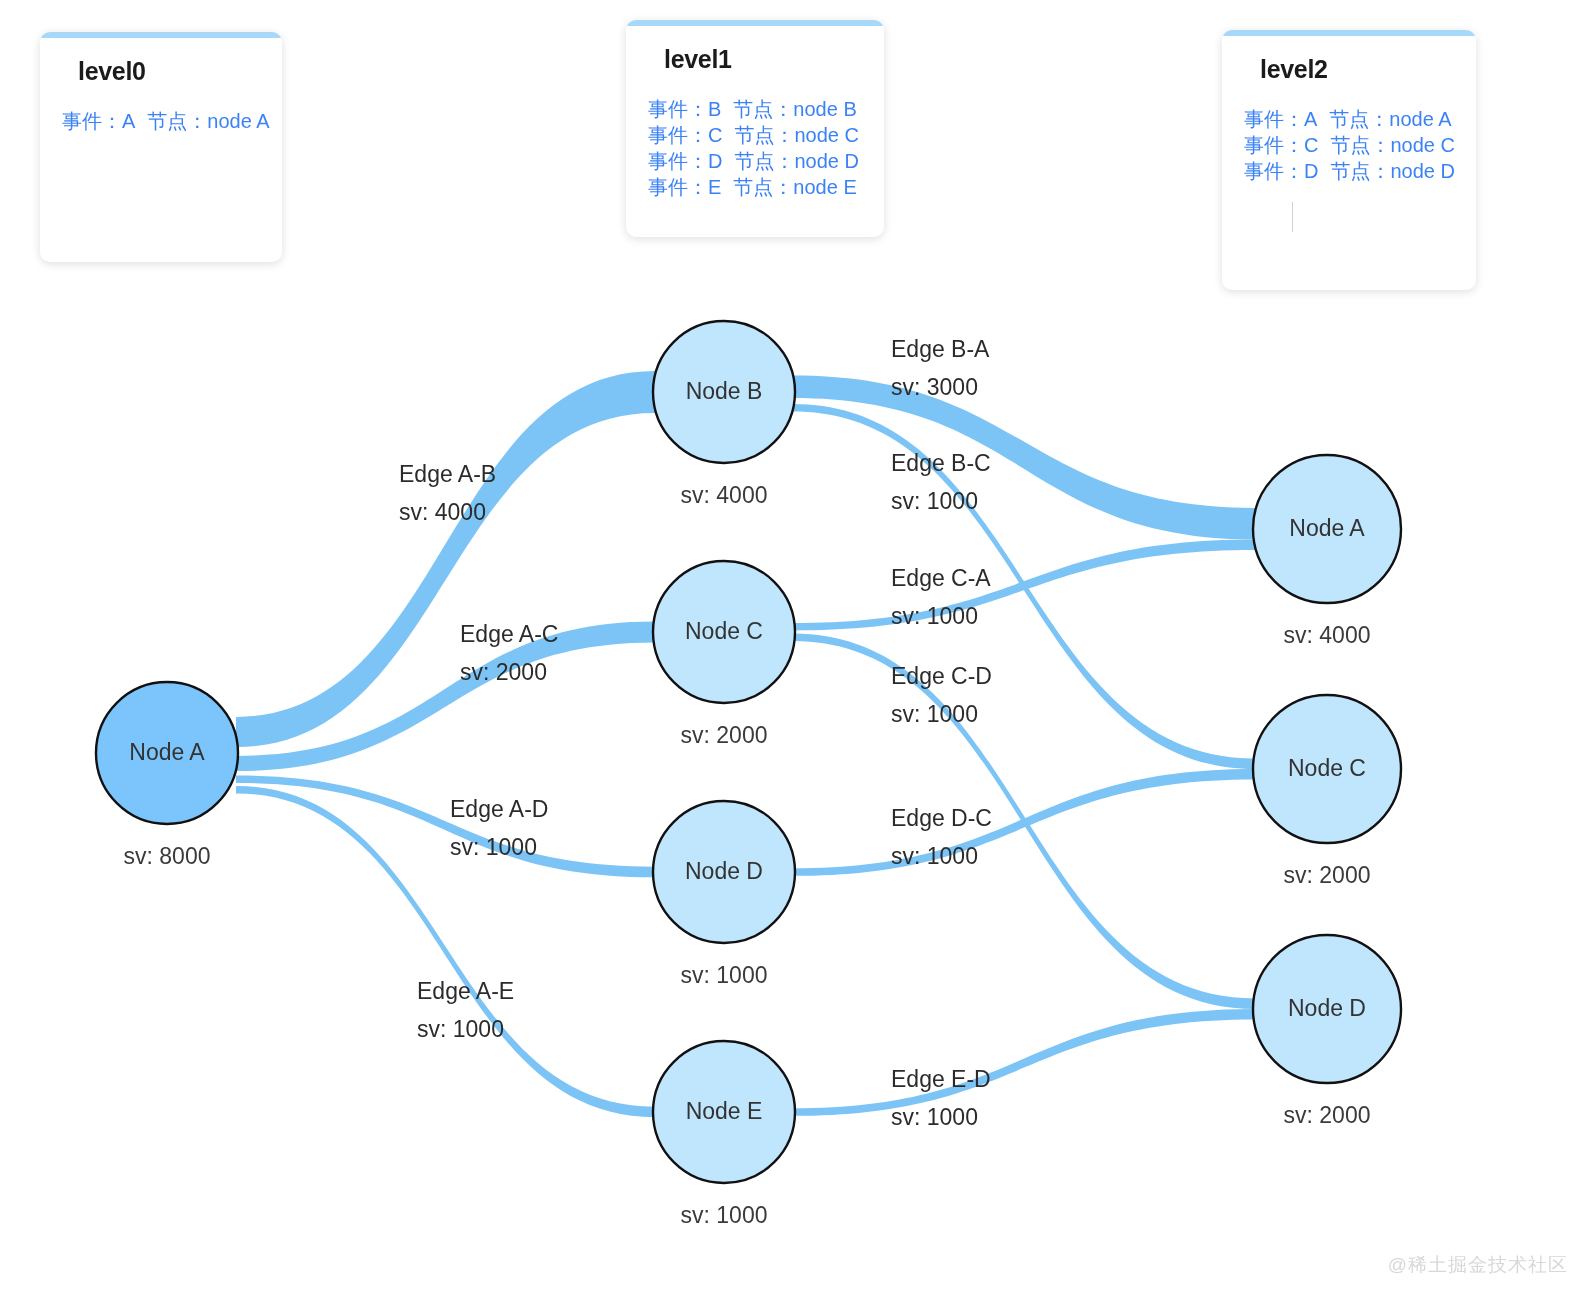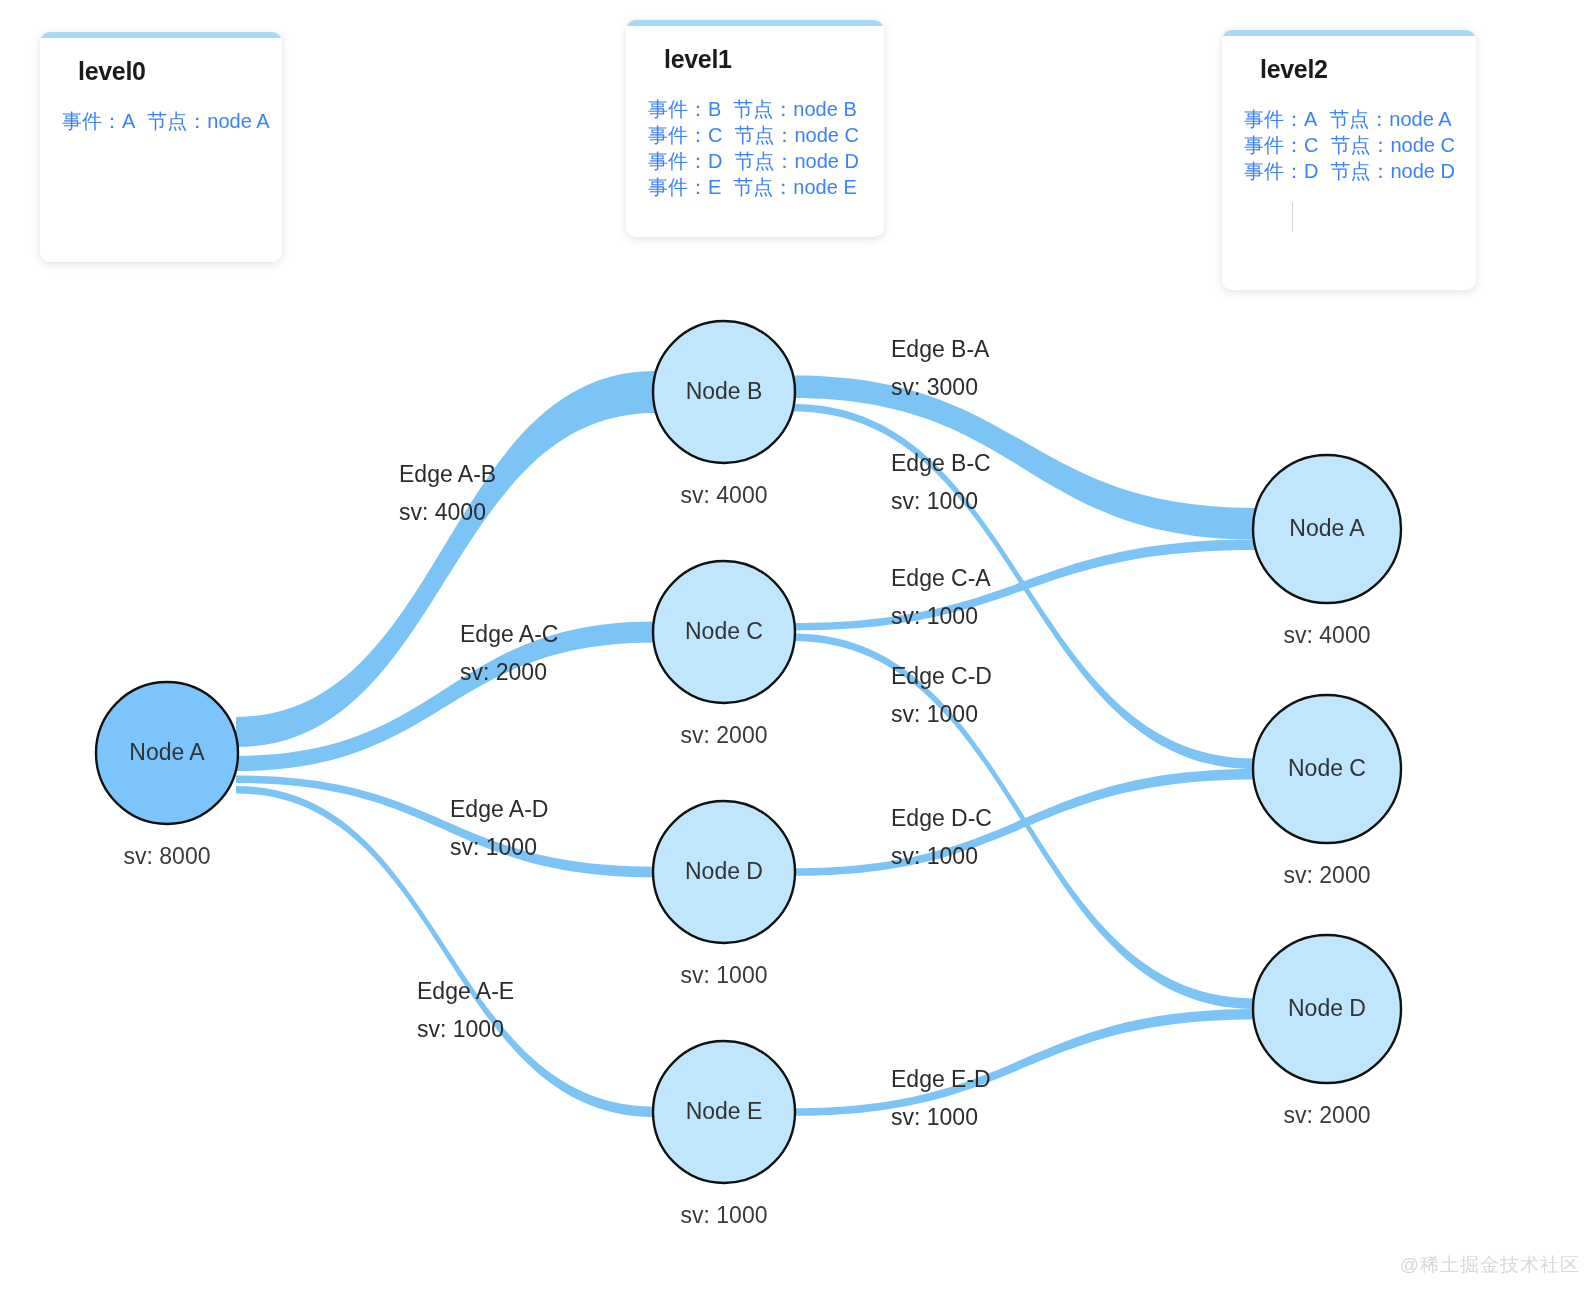--- a/index.html
+++ b/index.html
@@ -82,21 +82,21 @@
   }
   .edge-label {
     font-size: 23px;
     fill: #2b2b2b;
     font-family: "Liberation Sans", "DejaVu Sans", sans-serif;
   }
 
   
   #watermark {
     position: absolute;
-    right: 10px;
+    right: 22px;
     bottom: 14px;
     font-size: 19px;
     color: #d8d8d8;
     letter-spacing: 1px;
     user-select: none;
     white-space: nowrap;
   }
 </style>
 </head>
 <body>

